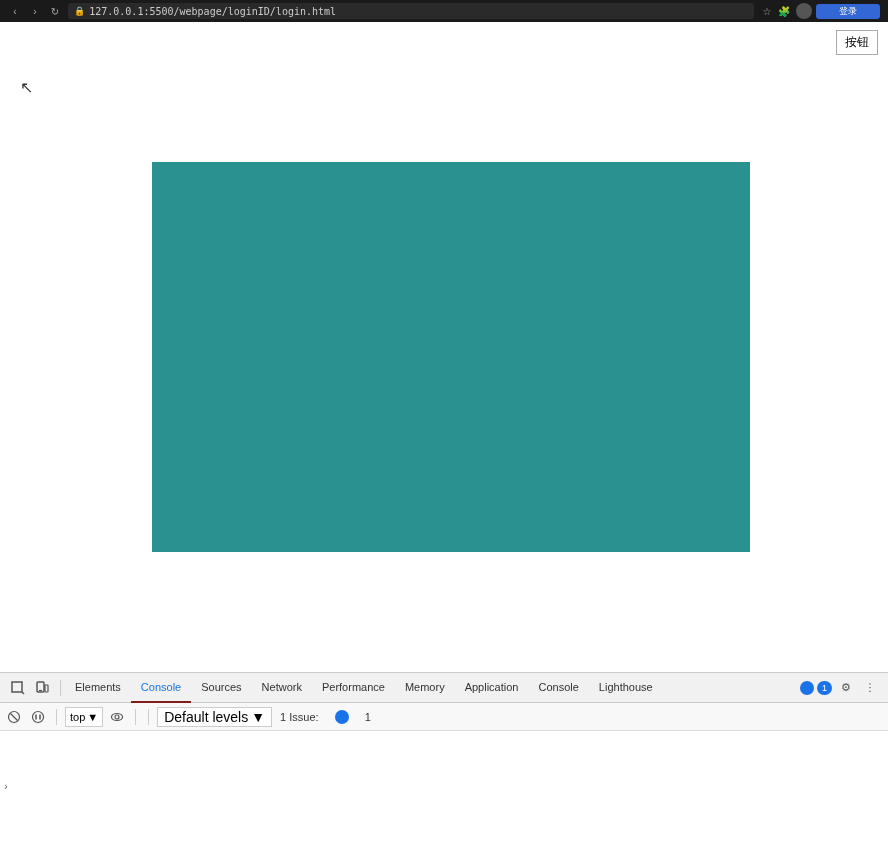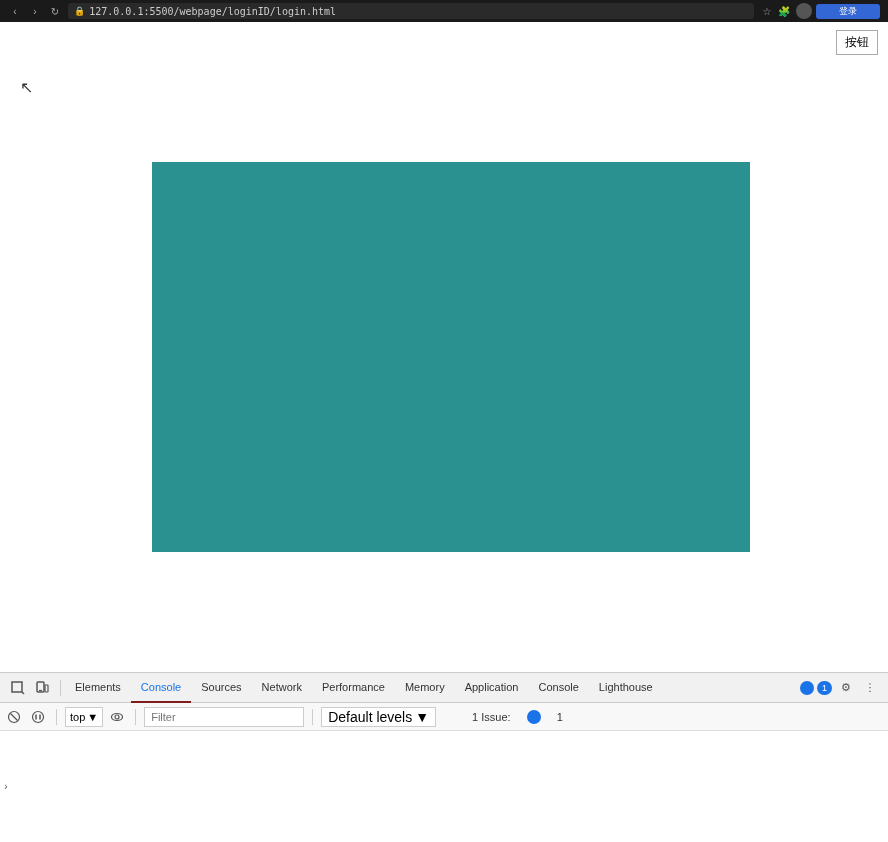--- a/index.html
+++ b/index.html
@@ -280,21 +280,20 @@
       gap: 3px;
     }
 
     .issue-badge {
       display: flex;
       align-items: center;
       gap: 16px;
       font-size: 11px;
       color: #333;
       padding: 0 4px;
-      margin-left: 28px;
     }
 
     .issue-icon {
       width: 14px;
       height: 14px;
       background: #1a73e8;
       border-radius: 50%;
       display: flex;
       align-items: center;
       justify-content: center;
@@ -434,21 +433,20 @@
       <span>top</span>
       <span>▼</span>
     </div>
     <button class="toolbar-btn">
       <svg width="14" height="14" viewBox="0 0 14 14">
         <ellipse cx="7" cy="7" rx="5.5" ry="3.5" stroke="#555" stroke-width="1.2" fill="none"></ellipse>
         <circle cx="7" cy="7" r="2" stroke="#555" stroke-width="1.2" fill="none"></circle>
       </svg>
     </button>
     <div class="devtools-separator"></div>
-    <input class="filter-input" type="text" placeholder="Filter" style="">
     <div class="devtools-separator"></div>
     <button class="default-levels-btn">
       <span>Default levels</span>
       <span>▼</span>
     </button>
     <div class="issue-badge">
       <span>1 Issue:</span>
       <div class="issue-icon">
         <svg width="10" height="10" viewBox="0 0 10 10">
             <path d="M5 1L9.5 9H0.5Z" fill="#1a73e8"></path>

